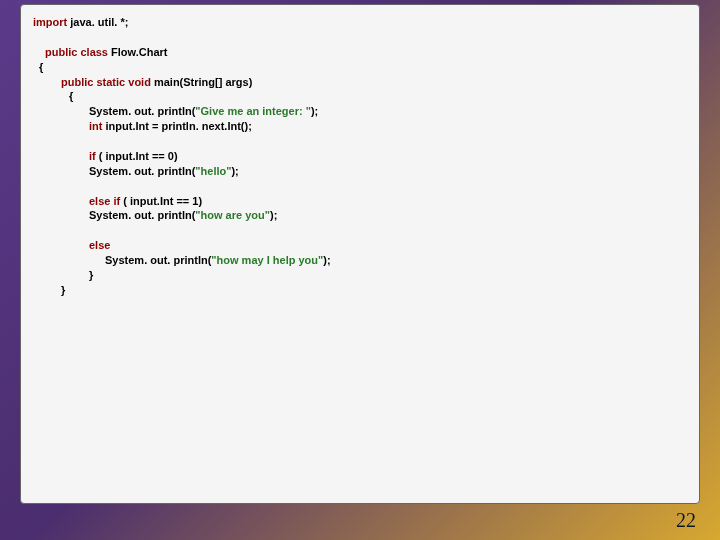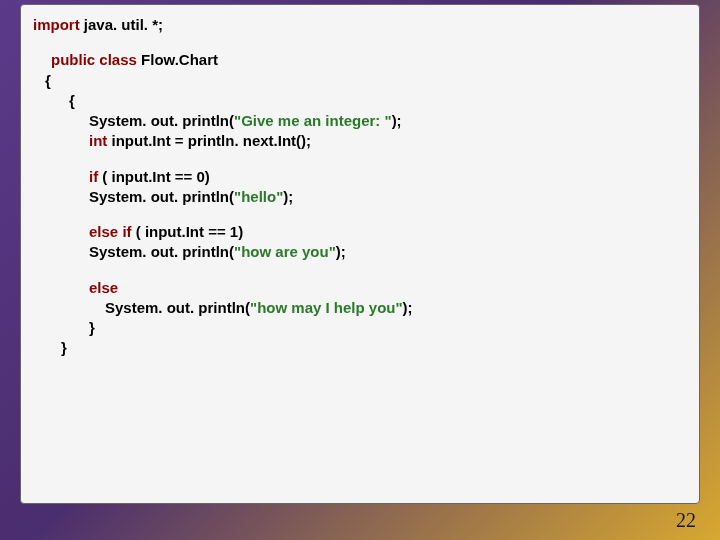--- a/index.html
+++ b/index.html
@@ -15,55 +15,58 @@
     position: absolute;
     left: 20px;
     top: 4px;
     width: 680px;
     height: 500px;
     background: #f5f5f5;
     border: 1px solid #666;
     border-radius: 4px;
     padding: 10px 12px;
     box-sizing: border-box;
-    font-size: 15px;
+    font-size: 11px;
     line-height: 1.35;
     color: #000;
   }
   .page-number {
     position: absolute;
     right: 24px;
     bottom: 8px;
     color: #0f172a;
     font-family: Georgia, 'Times New Roman', serif;
     font-size: 20px;
   }
   .kw { color: #8b0000; font-weight: bold; }
   .bold { font-weight: bold; }
   .str { color: #2a7a2a; font-weight: bold; }
-  .i1 { margin-left: 12px; }
+  .i1 { margin-left: 6px; }
   .i2 { margin-left: 28px; }
   .i3 { margin-left: 36px; }
   .i4 { margin-left: 56px; }
   .i5 { margin-left: 72px; }
   .spacer { height: 15px; }
   .lead-space { display:inline-block; width:6px; }
 </style>
 </head>
 <body>
 
 <div class="code-box">
   <div>
     <span class="kw">import</span><span class="bold"> java. util. *;</span>
   </div>
   <div class="spacer"></div>
   <div class="i1">
     <span class="lead-space"></span><span class="kw">public</span><span class="bold"> </span><span class="kw">class</span><span class="bold"> Flow.Chart</span>
   </div>
   <div class="i1 bold">{</div>
+  <div class="i2">
+    <span class="kw">public</span><span class="bold"> </span><span class="kw">static</span><span class="bold"> </span><span class="kw">void</span><span class="bold"> main(String[] args)</span>
+  </div>
   <div class="i3 bold">{</div>
   <div class="i4 bold">
     <span>System. out. println(</span><span class="str">"Give me an integer: "</span><span>);</span>
   </div>
   <div class="i4 bold">
     <span class="kw">int</span><span> input.Int = println. next.Int();</span>
   </div>
   <div class="spacer"></div>
   <div class="i4 bold">
     <span class="kw">if</span><span> ( input.Int  ==  0)</span>

